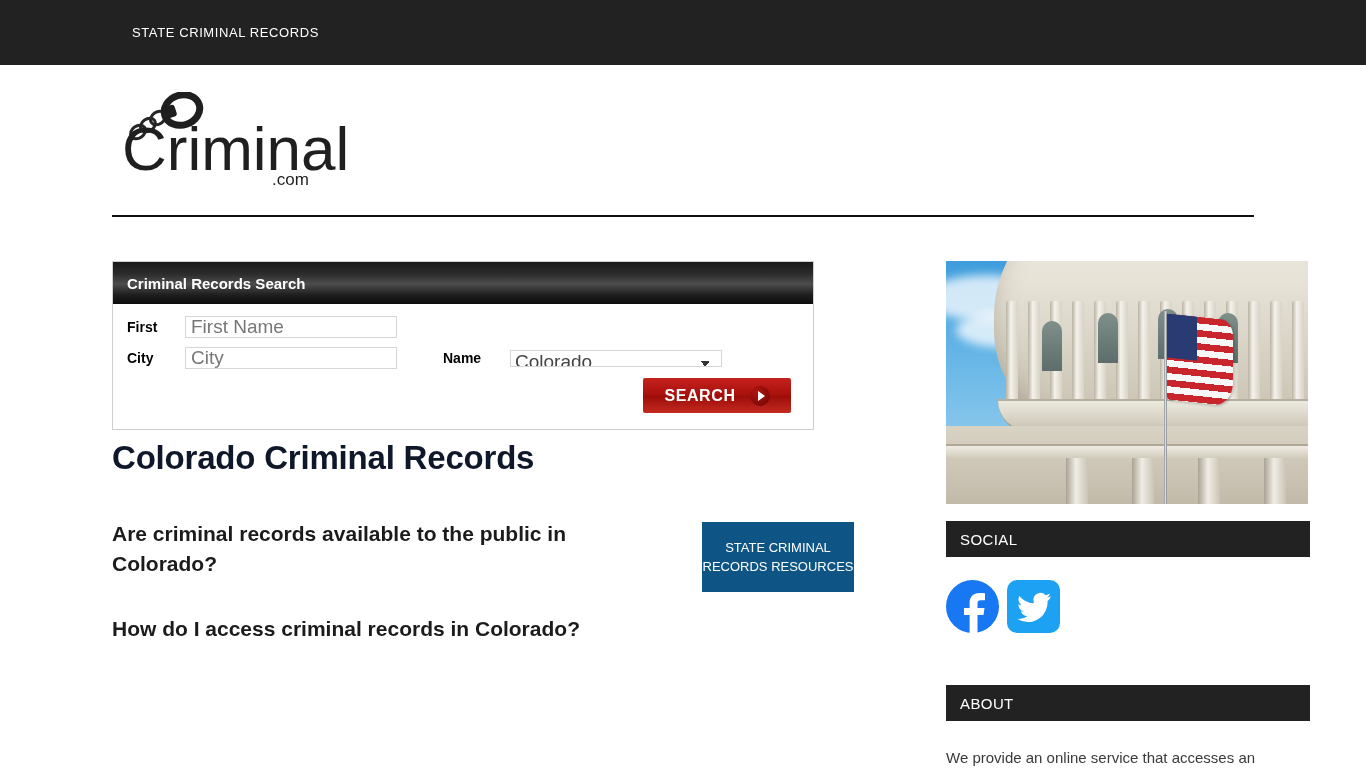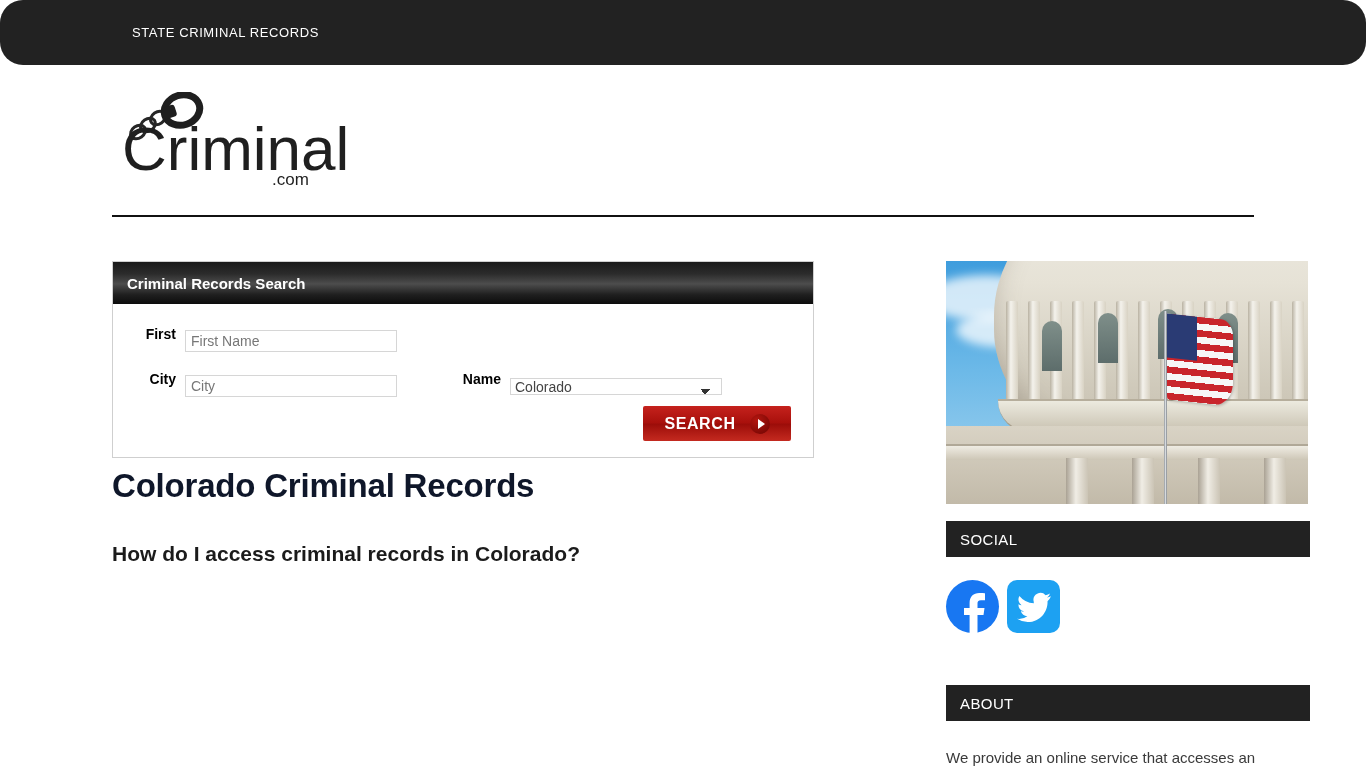--- a/index.html
+++ b/index.html
@@ -12,21 +12,20 @@
     color: #333;
   }
 
   
   .topbar {
     height: 65px;
     background: #222222;
     display: flex;
     align-items: center;
     padding-left: 132px;
-    border-radius: 23px;
   }
   .topbar-link {
     color: #ffffff;
     font-size: 13px;
     letter-spacing: 0.6px;
     text-decoration: none;
     font-family: "Liberation Sans", sans-serif;
   }
 
   
@@ -80,37 +79,35 @@
     margin-bottom: 9px;
   }
   .fld {
     display: flex;
     align-items: center;
   }
   .fld-label {
     font-size: 14px;
     font-weight: bold;
     color: #000;
-    text-align: right;
     margin-right: 9px;
   }
   .lbl-first, .lbl-city { width: 49px; }
   .lbl-last, .lbl-state { width: 58px; }
   .gap-mid { width: 46px; }
   .fld input, .fld select {
     width: 212px;
     height: 22px;
-    font-size: 14px;
+    font-size: 19px;
     font-family: "Liberation Sans", sans-serif;
     color: #444;
     border: 1px solid #d6d6d6;
     background: #fff;
     padding: 0 5px;
     outline: none;
-    margin-top: 14px;
   }
   .fld input::placeholder { color: #777; }
   .fld select {
     height: 17px;
     padding-left: 4px;
     -webkit-appearance: none; appearance: none;
     background-image:
       linear-gradient(45deg, transparent 50%, #333 50%),
       linear-gradient(135deg, #333 50%, transparent 50%);
     background-position: calc(100% - 16px) 10px, calc(100% - 11px) 10px;
@@ -382,20 +379,24 @@
           <button class="search-btn">
             <span>SEARCH</span>
             <span class="arrow-circle"></span>
           </button>
         </div>
       </div>
     </div>
 
     <h1 class="page-title">Colorado Criminal Records</h1>
 
+    <div class="section-head-row">
+      <h2 class="sec-head">Are criminal records available to the public in Colorado?</h2>
+      <div class="resources-box">STATE CRIMINAL RECORDS RESOURCES</div>
+    </div>
 
 
     <h2 class="sec-head2">How do I access criminal records in Colorado?</h2>
 
   </div>
 
   <div class="sidebar">
 
     <div class="capitol">
       <div class="cloud" style="left:-20px; top:14px; width:120px; height:46px;"></div>

